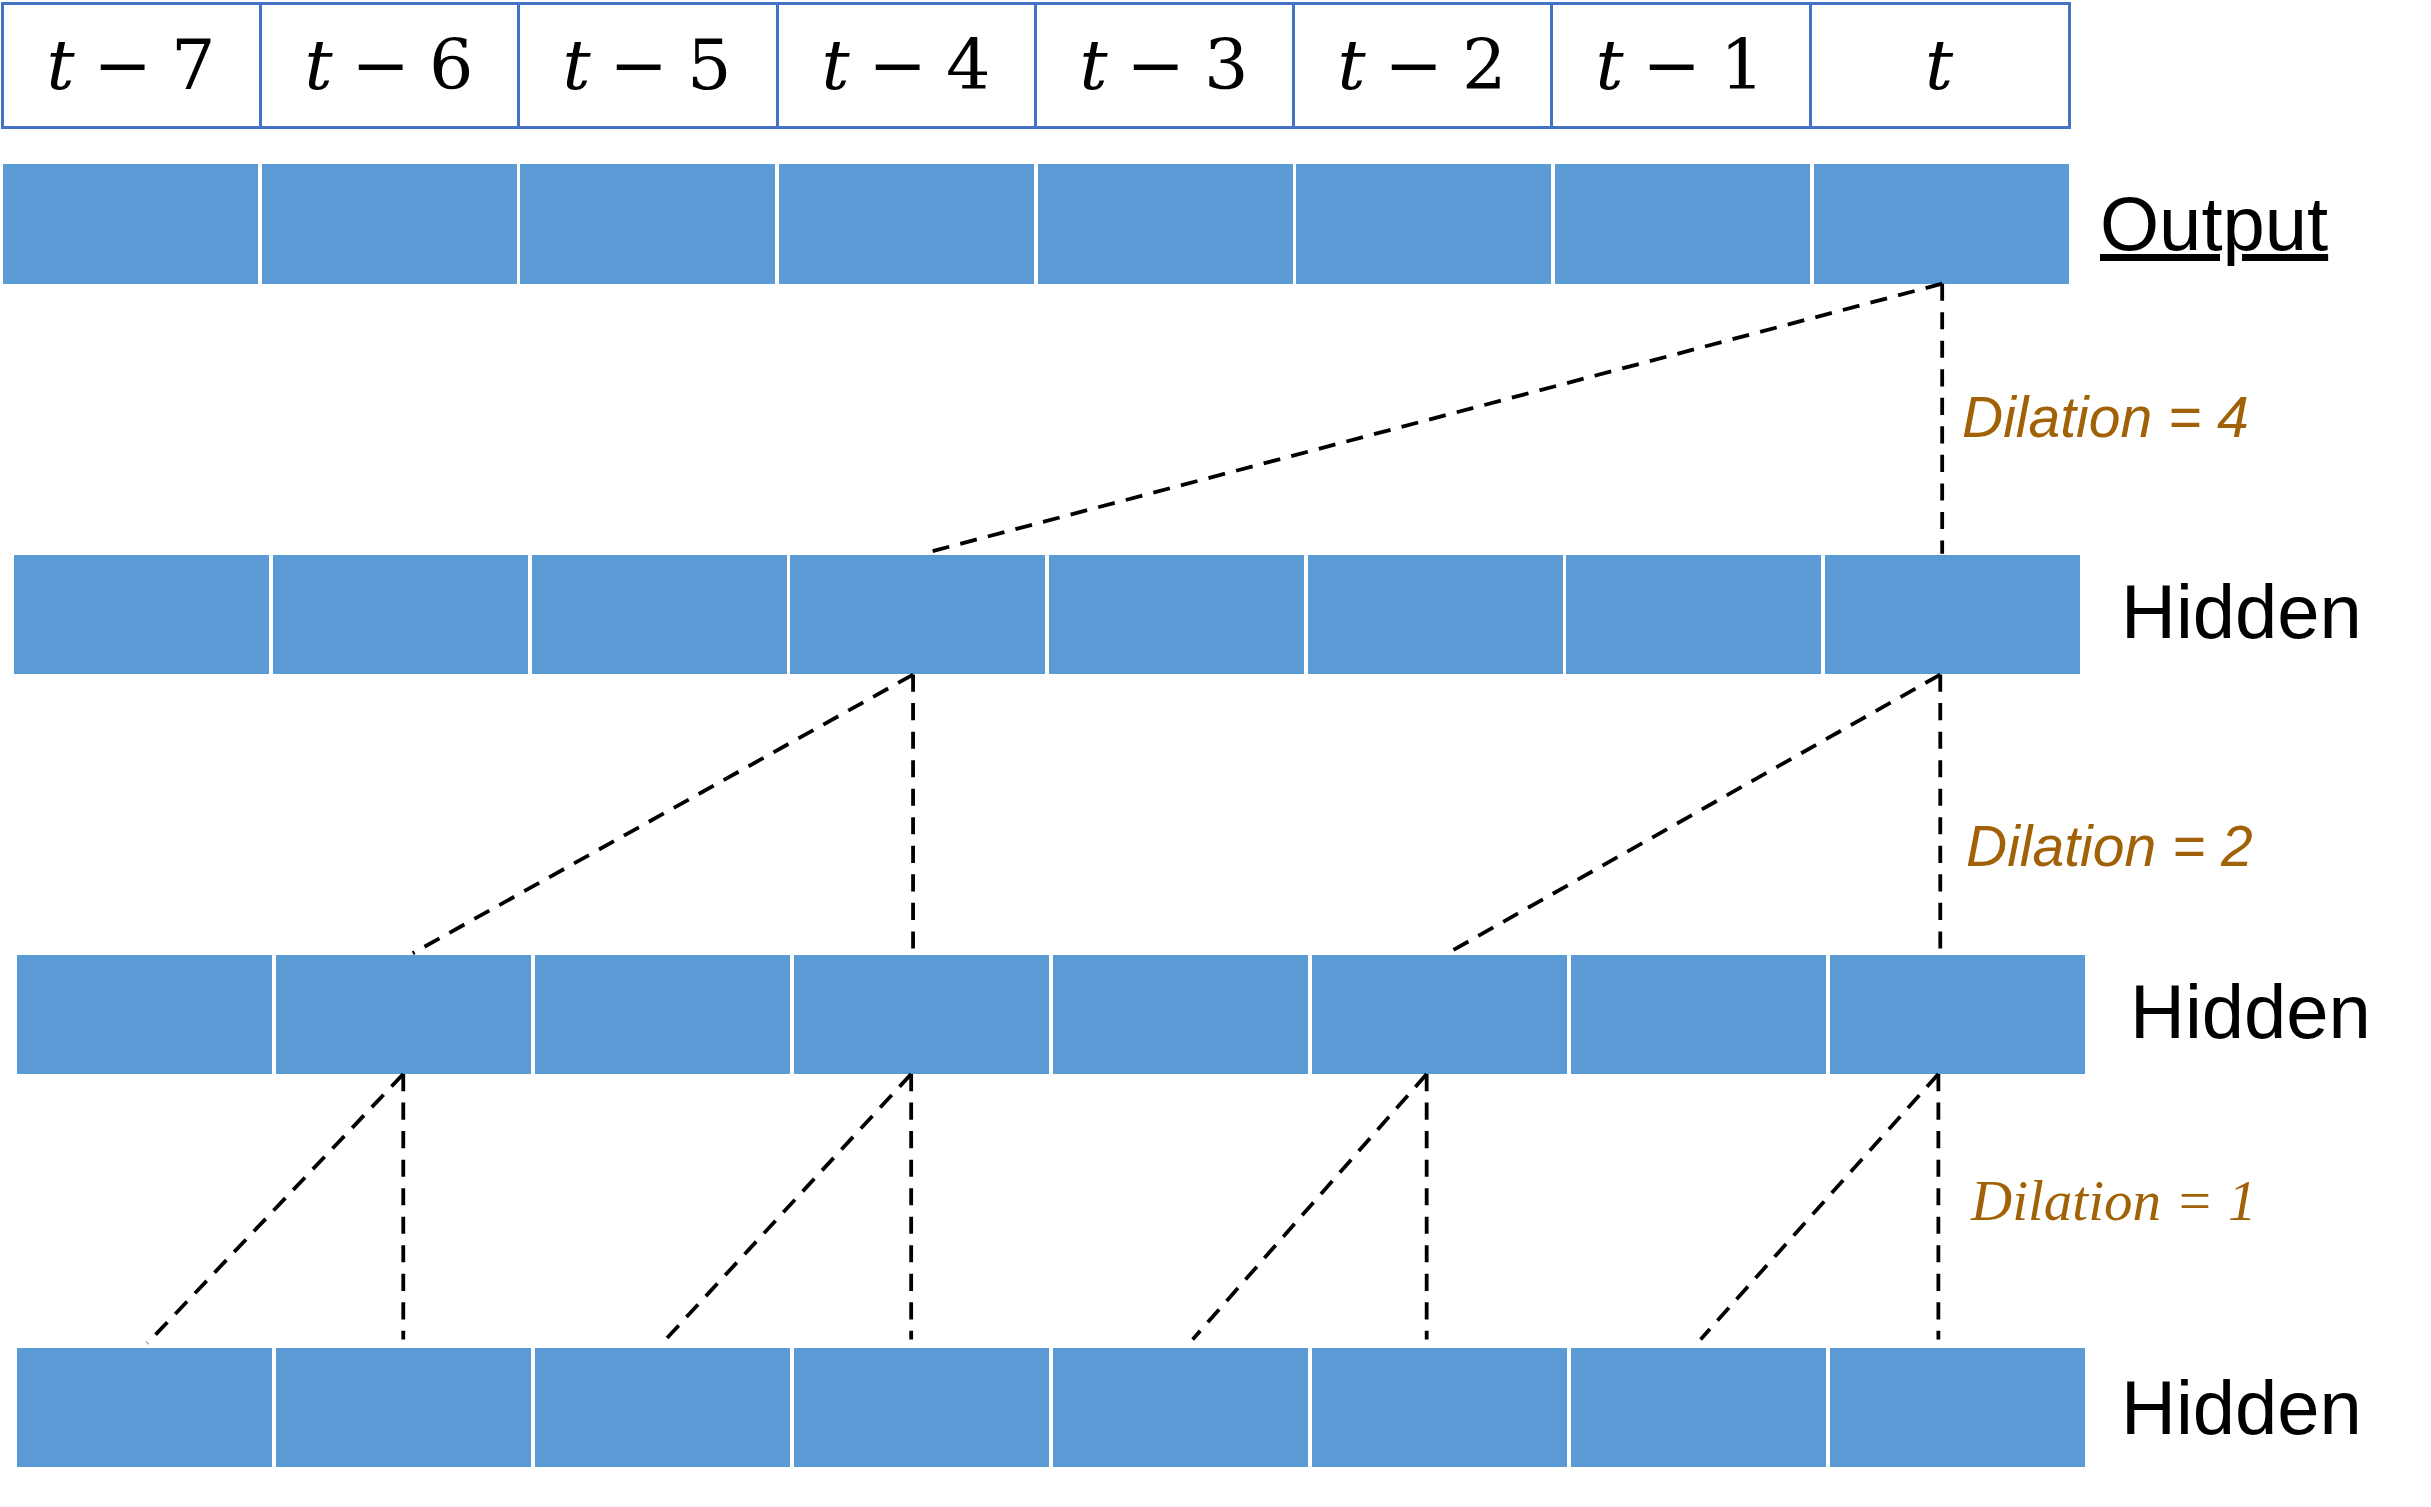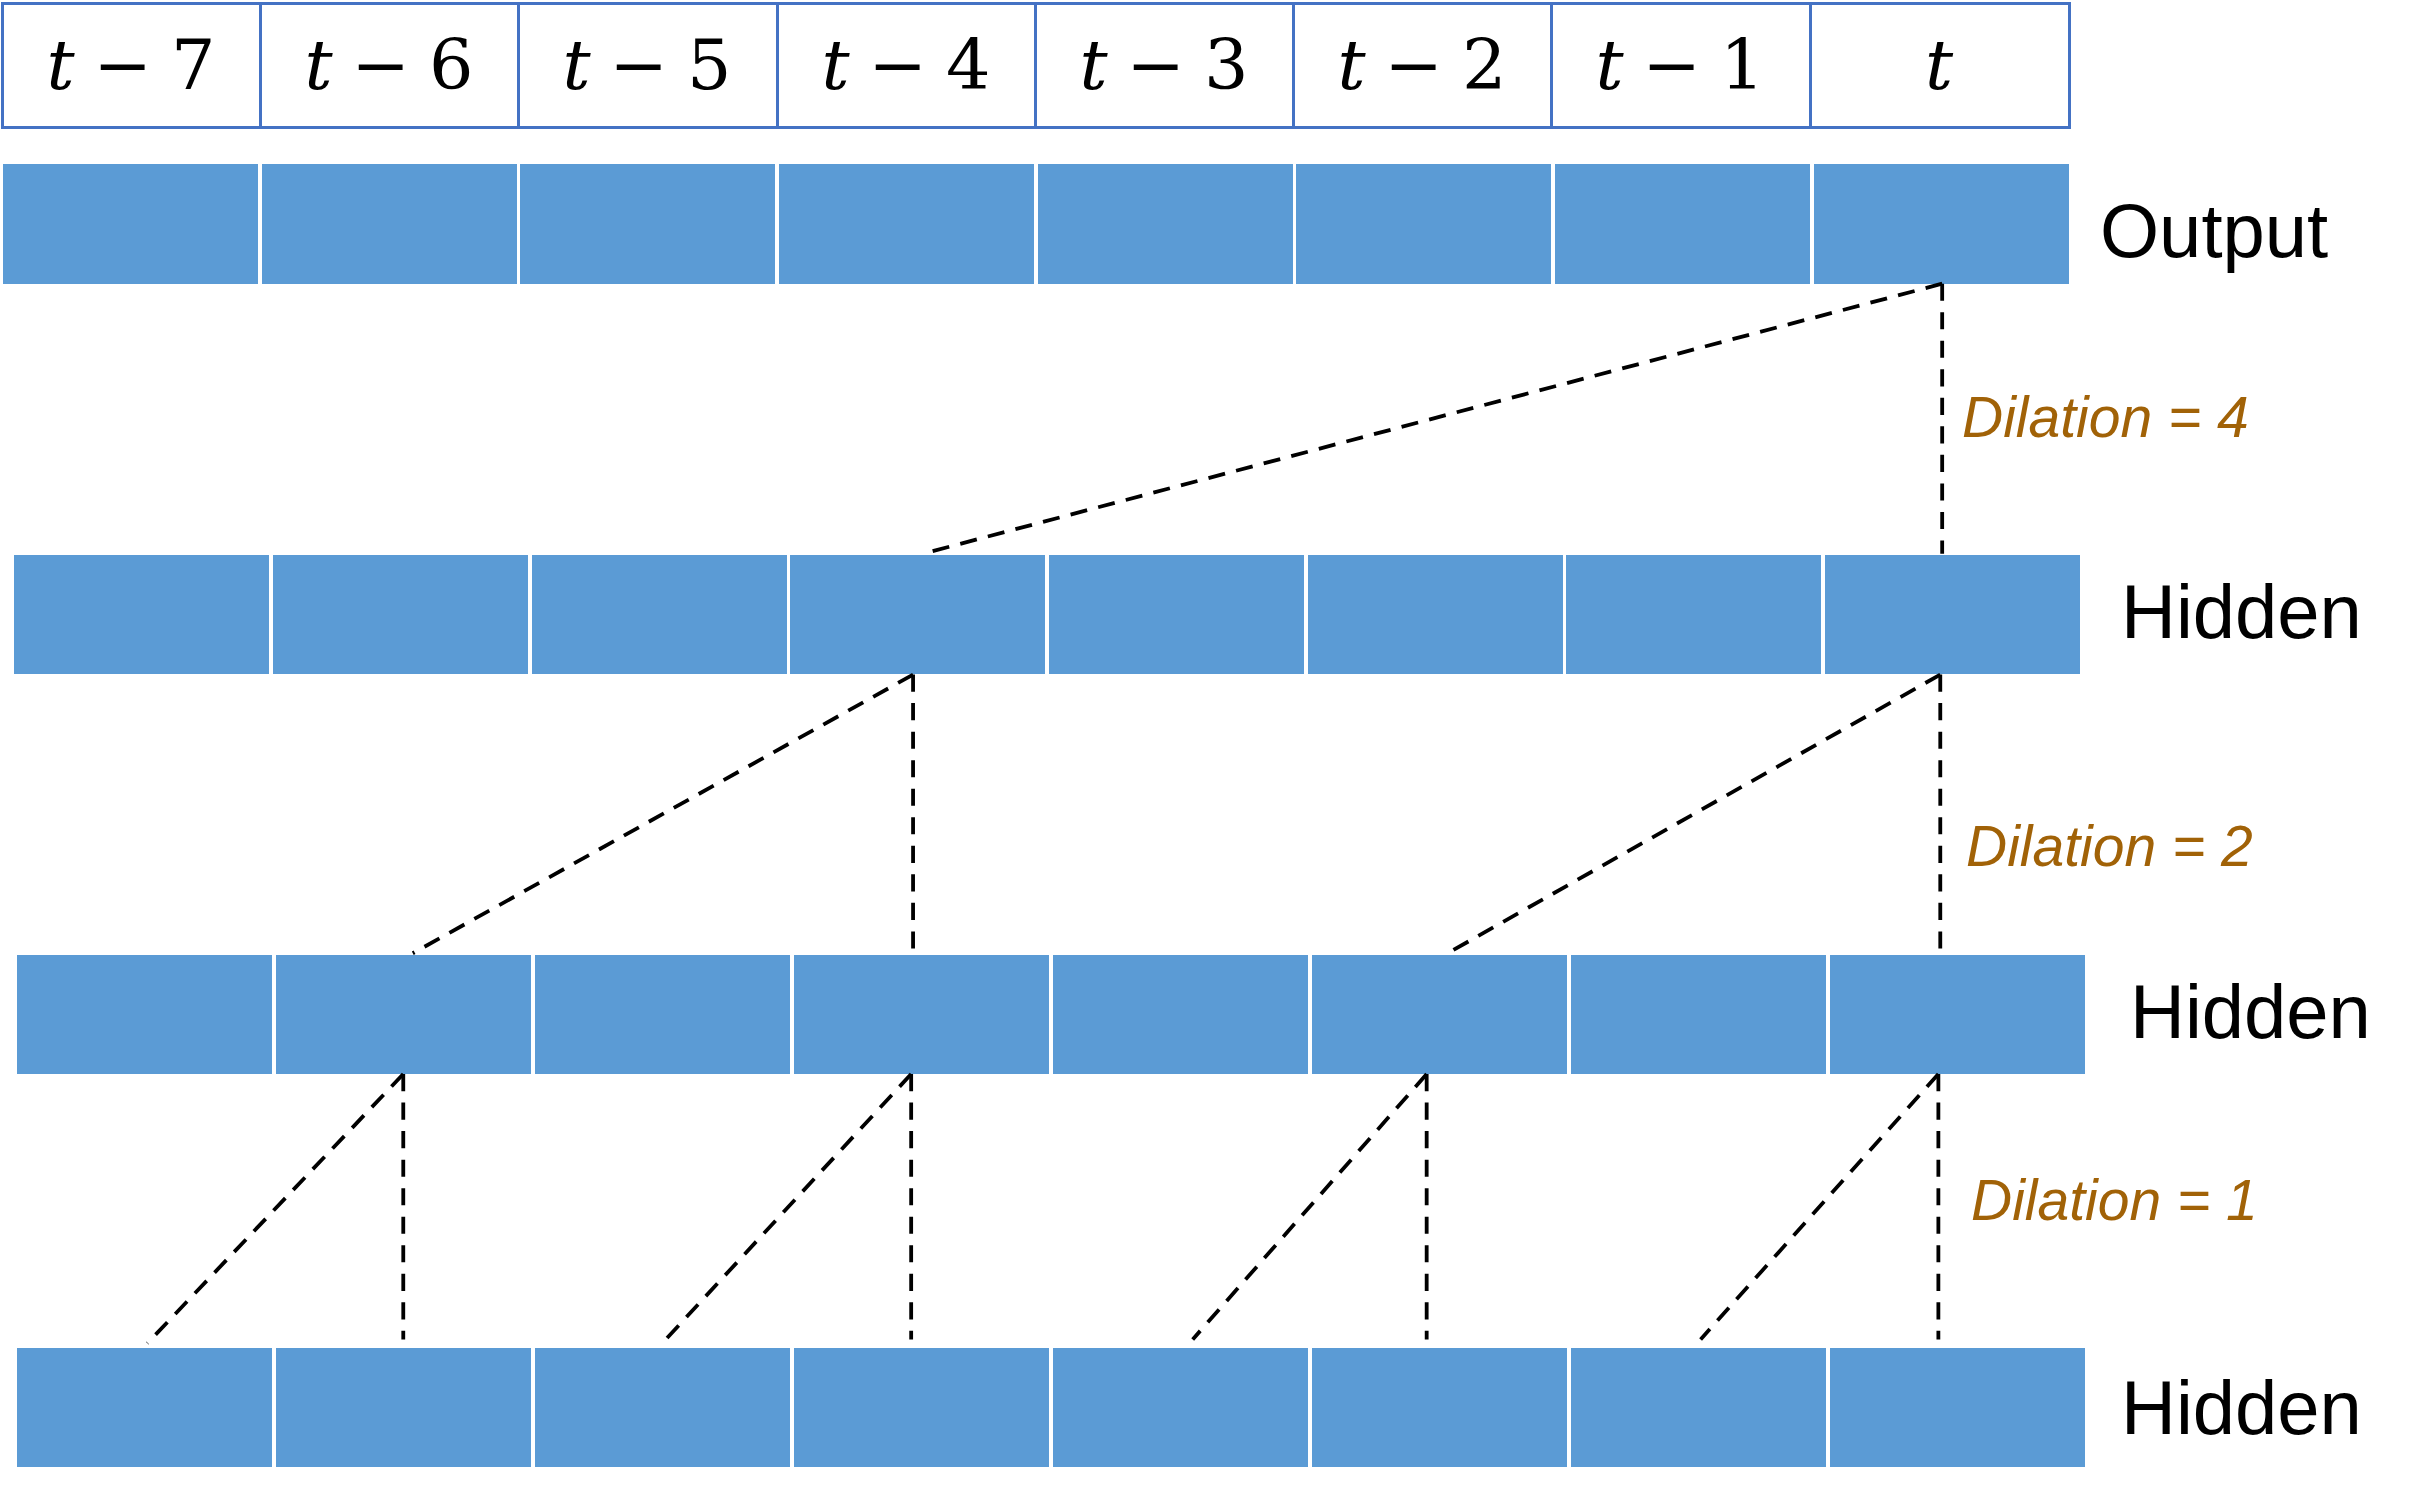--- a/index.html
+++ b/index.html
@@ -108,21 +108,21 @@
     </div>
     <div>
       <div class="node" style="left: 2.9px; top: 164px; width: 255px; height: 120px; background: rgb(91, 155, 213);"></div>
       <div class="node" style="left: 262px; top: 164px; width: 255px; height: 120px; background: rgb(91, 155, 213);"></div>
       <div class="node" style="left: 520px; top: 164px; width: 255px; height: 120px; background: rgb(91, 155, 213);"></div>
       <div class="node" style="left: 779px; top: 164px; width: 255px; height: 120px; background: rgb(91, 155, 213);"></div>
       <div class="node" style="left: 1038px; top: 164px; width: 255px; height: 120px; background: rgb(91, 155, 213);"></div>
       <div class="node" style="left: 1296px; top: 164px; width: 255px; height: 120px; background: rgb(91, 155, 213);"></div>
       <div class="node" style="left: 1555px; top: 164px; width: 255px; height: 120px; background: rgb(91, 155, 213);"></div>
       <div class="node" style="left: 1814px; top: 164px; width: 255px; height: 120px; background: rgb(91, 155, 213);"></div>
-      <div class="layer-label" style="left: 2100px; top: 193px;">Output</div>
+      <div class="layer-label" style="left: 2100px; top: 186px; text-decoration: underline;">Output</div>
     </div>
     <div>
       <div class="node" style="left: 14.3px; top: 555px; width: 255px; height: 119px; background: rgb(91, 155, 213);"></div>
       <div class="node" style="left: 273px; top: 555px; width: 255px; height: 119px; background: rgb(91, 155, 213);"></div>
       <div class="node" style="left: 532px; top: 555px; width: 255px; height: 119px; background: rgb(91, 155, 213);"></div>
       <div class="node" style="left: 790px; top: 555px; width: 255px; height: 119px; background: rgb(91, 155, 213);"></div>
       <div class="node" style="left: 1049px; top: 555px; width: 255px; height: 119px; background: rgb(91, 155, 213);"></div>
       <div class="node" style="left: 1308px; top: 555px; width: 255px; height: 119px; background: rgb(91, 155, 213);"></div>
       <div class="node" style="left: 1566px; top: 555px; width: 255px; height: 119px; background: rgb(91, 155, 213);"></div>
       <div class="node" style="left: 1825px; top: 555px; width: 255px; height: 119px; background: rgb(91, 155, 213);"></div>
@@ -145,21 +145,21 @@
       <div class="node" style="left: 535px; top: 1348px; width: 255px; height: 119px; background: rgb(91, 155, 213);"></div>
       <div class="node" style="left: 794px; top: 1348px; width: 255px; height: 119px; background: rgb(91, 155, 213);"></div>
       <div class="node" style="left: 1053px; top: 1348px; width: 255px; height: 119px; background: rgb(91, 155, 213);"></div>
       <div class="node" style="left: 1312px; top: 1348px; width: 255px; height: 119px; background: rgb(91, 155, 213);"></div>
       <div class="node" style="left: 1571px; top: 1348px; width: 255px; height: 119px; background: rgb(91, 155, 213);"></div>
       <div class="node" style="left: 1830px; top: 1348px; width: 255px; height: 119px; background: rgb(91, 155, 213);"></div>
       <div class="layer-label" style="left: 2121px; top: 1370px;">Hidden</div>
     </div>
     <div class="dilation-label" style="left: 1962px; top: 389px;">Dilation = 4</div>
     <div class="dilation-label" style="left: 1966px; top: 778px; margin-top: 40px;">Dilation = 2</div>
-    <div class="dilation-label" style="left: 1971px; top: 1172px;">Dilation = 1</div>
+    <div class="dilation-label" style="left: 1971px; top: 1172px; font-family: Liberation Serif, serif;">Dilation = 1</div>
     <svg id="conn-svg" width="2432" height="1508" style="position:absolute;left:0;top:0;z-index:2;pointer-events:none;" viewBox="0 0 2557 1585">
       <line x1="2042" y1="298" x2="970" y2="582" stroke="#000000" stroke-width="4" stroke-dasharray="18 12"></line>
       <line x1="2042" y1="298" x2="2042" y2="582" stroke="#000000" stroke-width="4" stroke-dasharray="18 12"></line>
       <line x1="960" y1="709" x2="434" y2="1002" stroke="#000000" stroke-width="4" stroke-dasharray="18 12"></line>
       <line x1="960" y1="709" x2="960" y2="1002" stroke="#000000" stroke-width="4" stroke-dasharray="18 12"></line>
       <line x1="2040" y1="709" x2="1522" y2="1002" stroke="#000000" stroke-width="4" stroke-dasharray="18 12"></line>
       <line x1="2040" y1="709" x2="2040" y2="1002" stroke="#000000" stroke-width="4" stroke-dasharray="18 12"></line>
       <line x1="424" y1="1129" x2="155" y2="1412" stroke="#000000" stroke-width="4" stroke-dasharray="18 12"></line>
       <line x1="424" y1="1129" x2="424" y2="1408" stroke="#000000" stroke-width="4" stroke-dasharray="18 12"></line>
       <line x1="958" y1="1129" x2="700" y2="1408" stroke="#000000" stroke-width="4" stroke-dasharray="18 12"></line>

